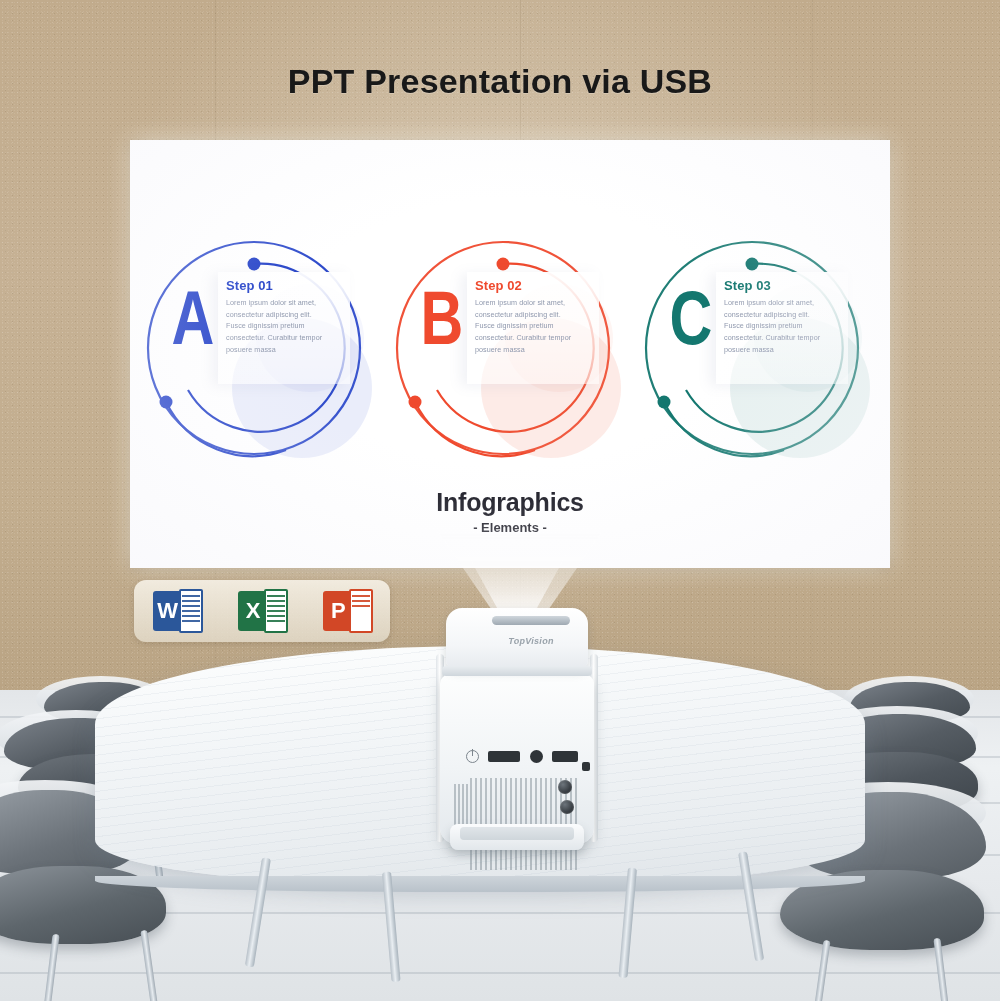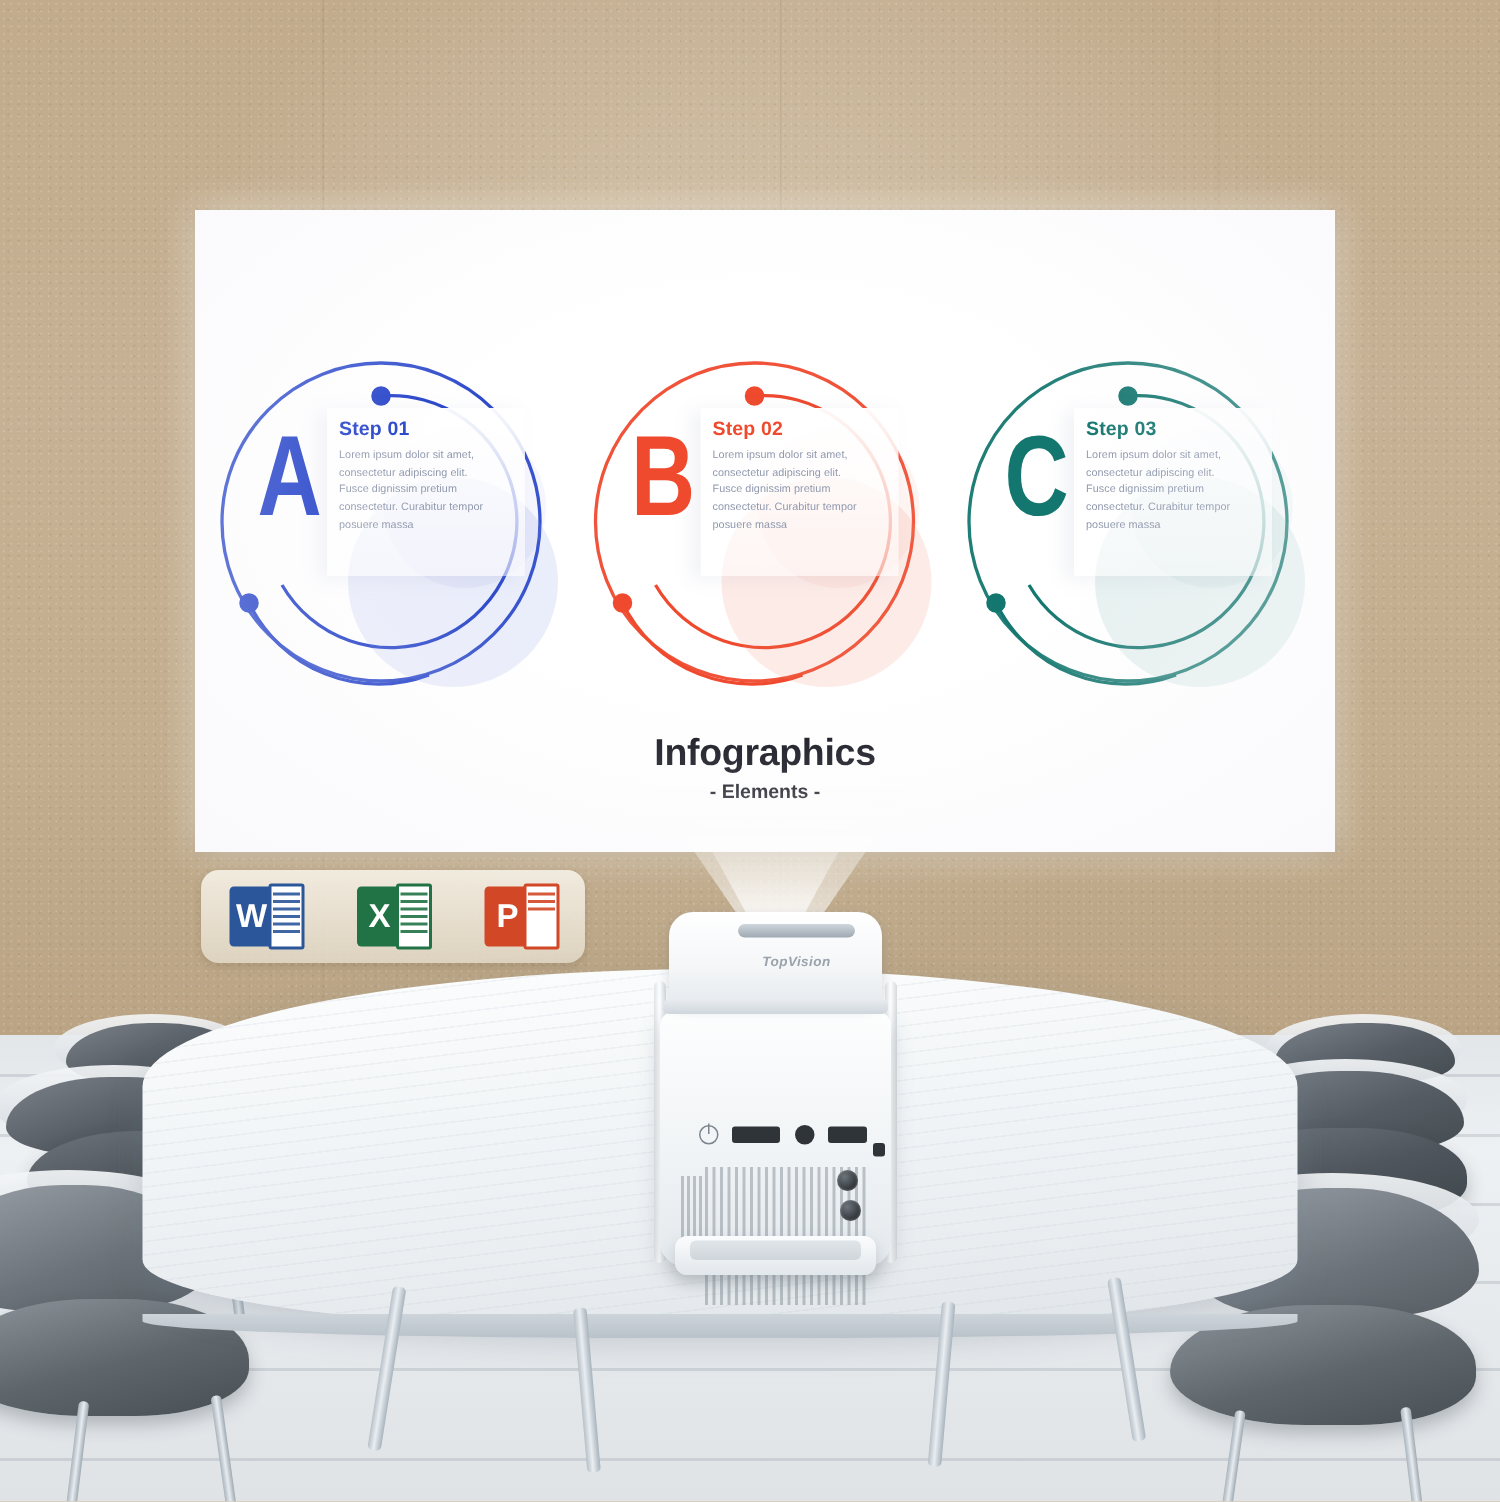--- a/index.html
+++ b/index.html
@@ -292,20 +292,21 @@
 
 <div id="scene">
 
   <div class="wall">
     <div class="wall-grain"></div>
     <div class="wall-seam" style="left:215px"></div>
     <div class="wall-seam" style="left:520px"></div>
     <div class="wall-seam" style="left:812px"></div>
   </div>
 
+  <div class="title">PPT Presentation via USB</div>
 
   <div class="screen">
 
     <div class="info-row">
 
       <div class="info-item i0">
         <svg class="rings" viewBox="0 0 250 300">
           <circle cx="118" cy="150" r="106" fill="none" stroke="#2240c8" stroke-width="2.2" opacity=".95"></circle>
           <path d="M 118 66 A 84 84 0 1 1 52 192" fill="none" stroke="#2240c8" stroke-width="2.2"></path>
           <circle cx="118" cy="66" r="6.5" fill="#2240c8"></circle>

